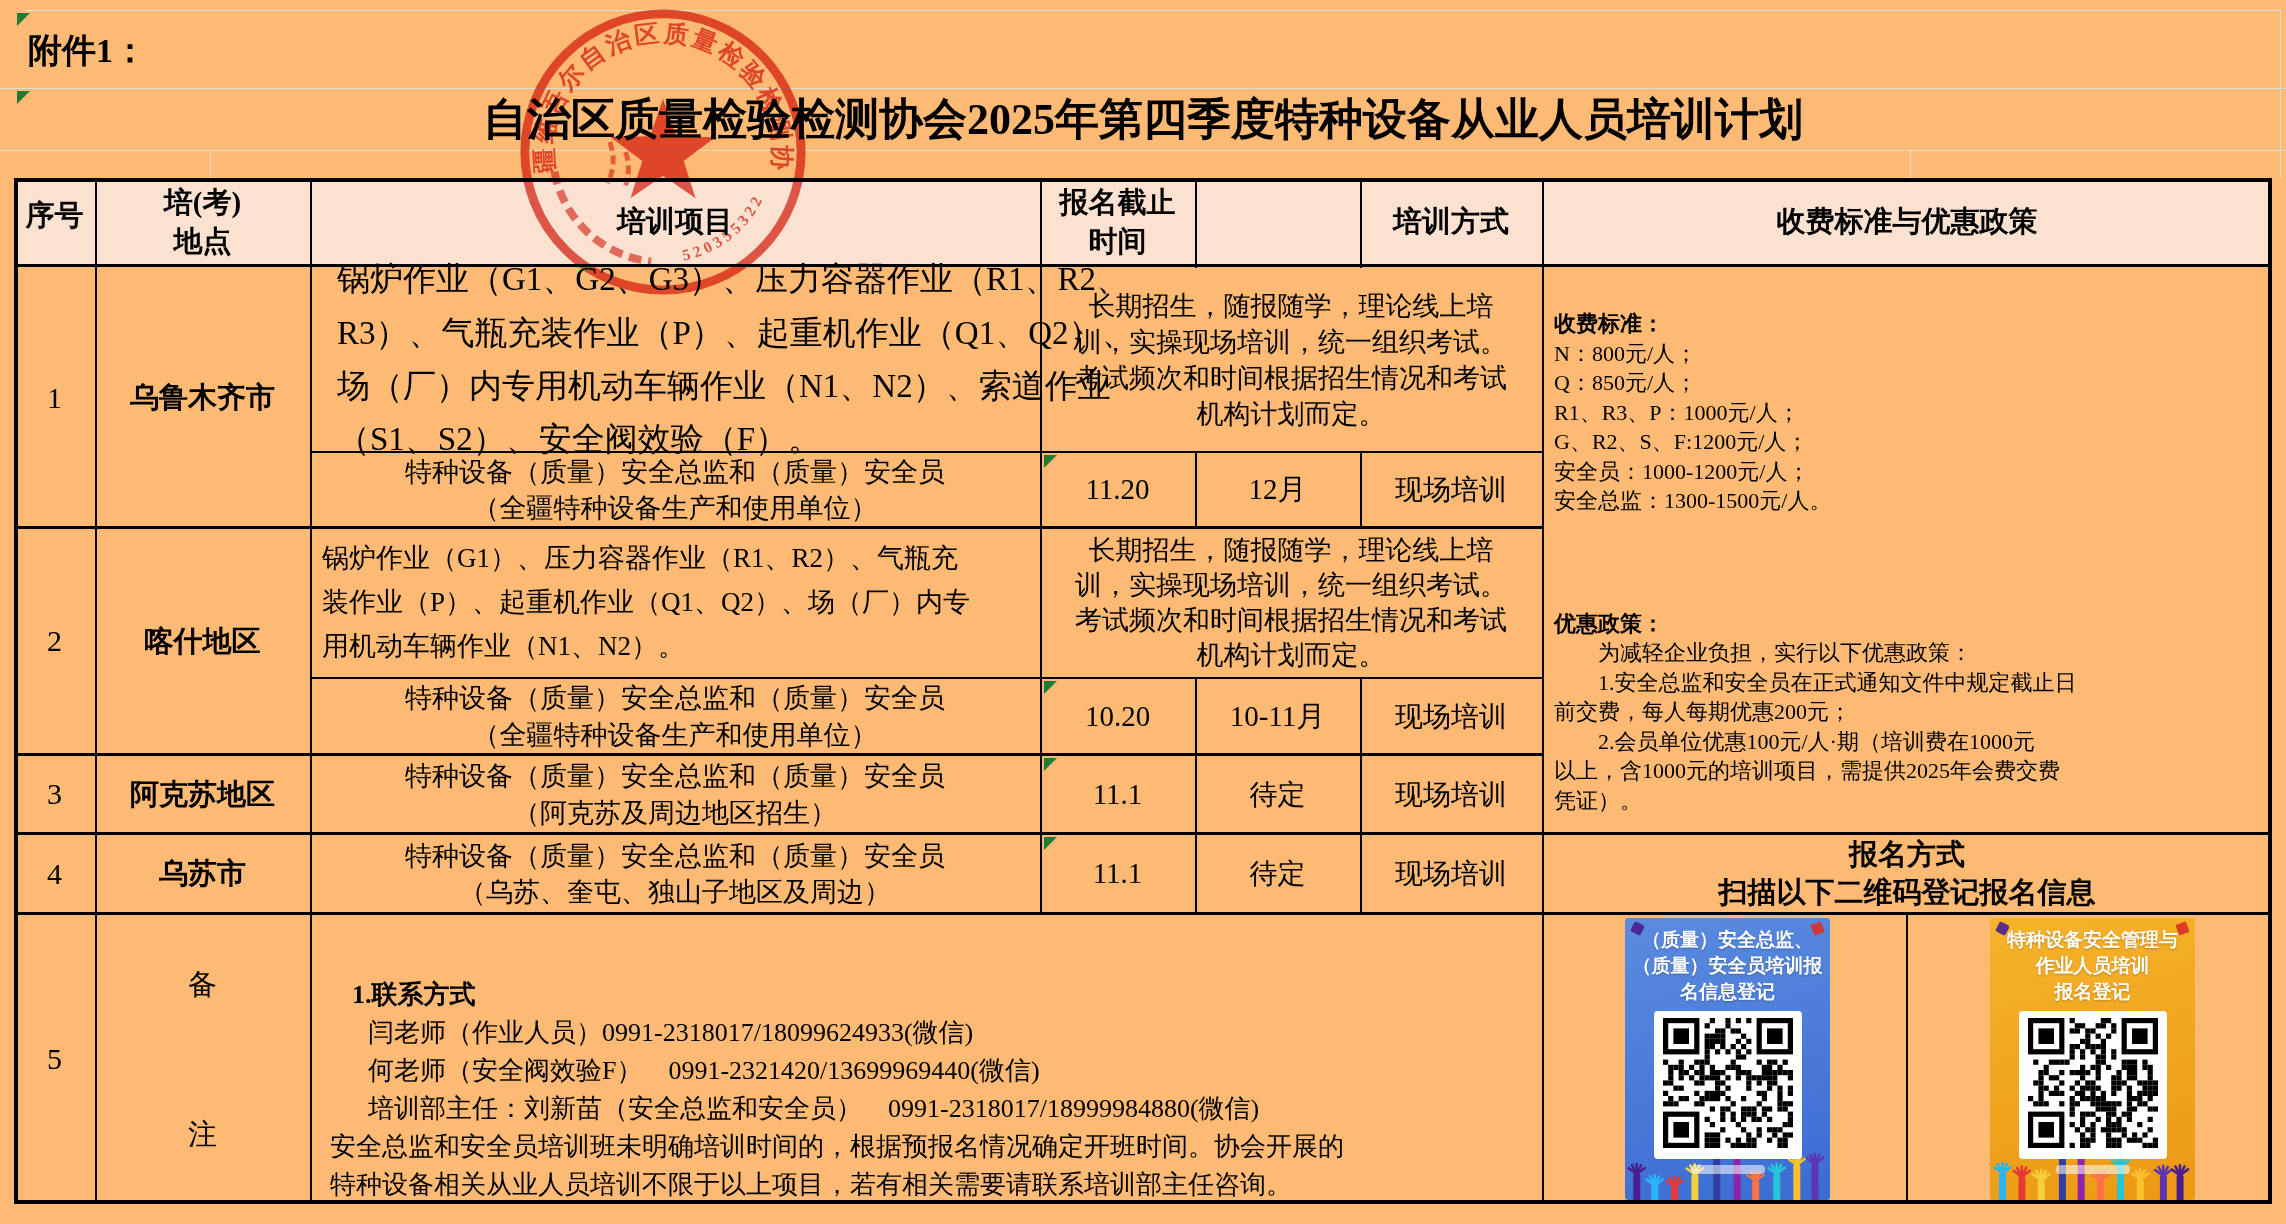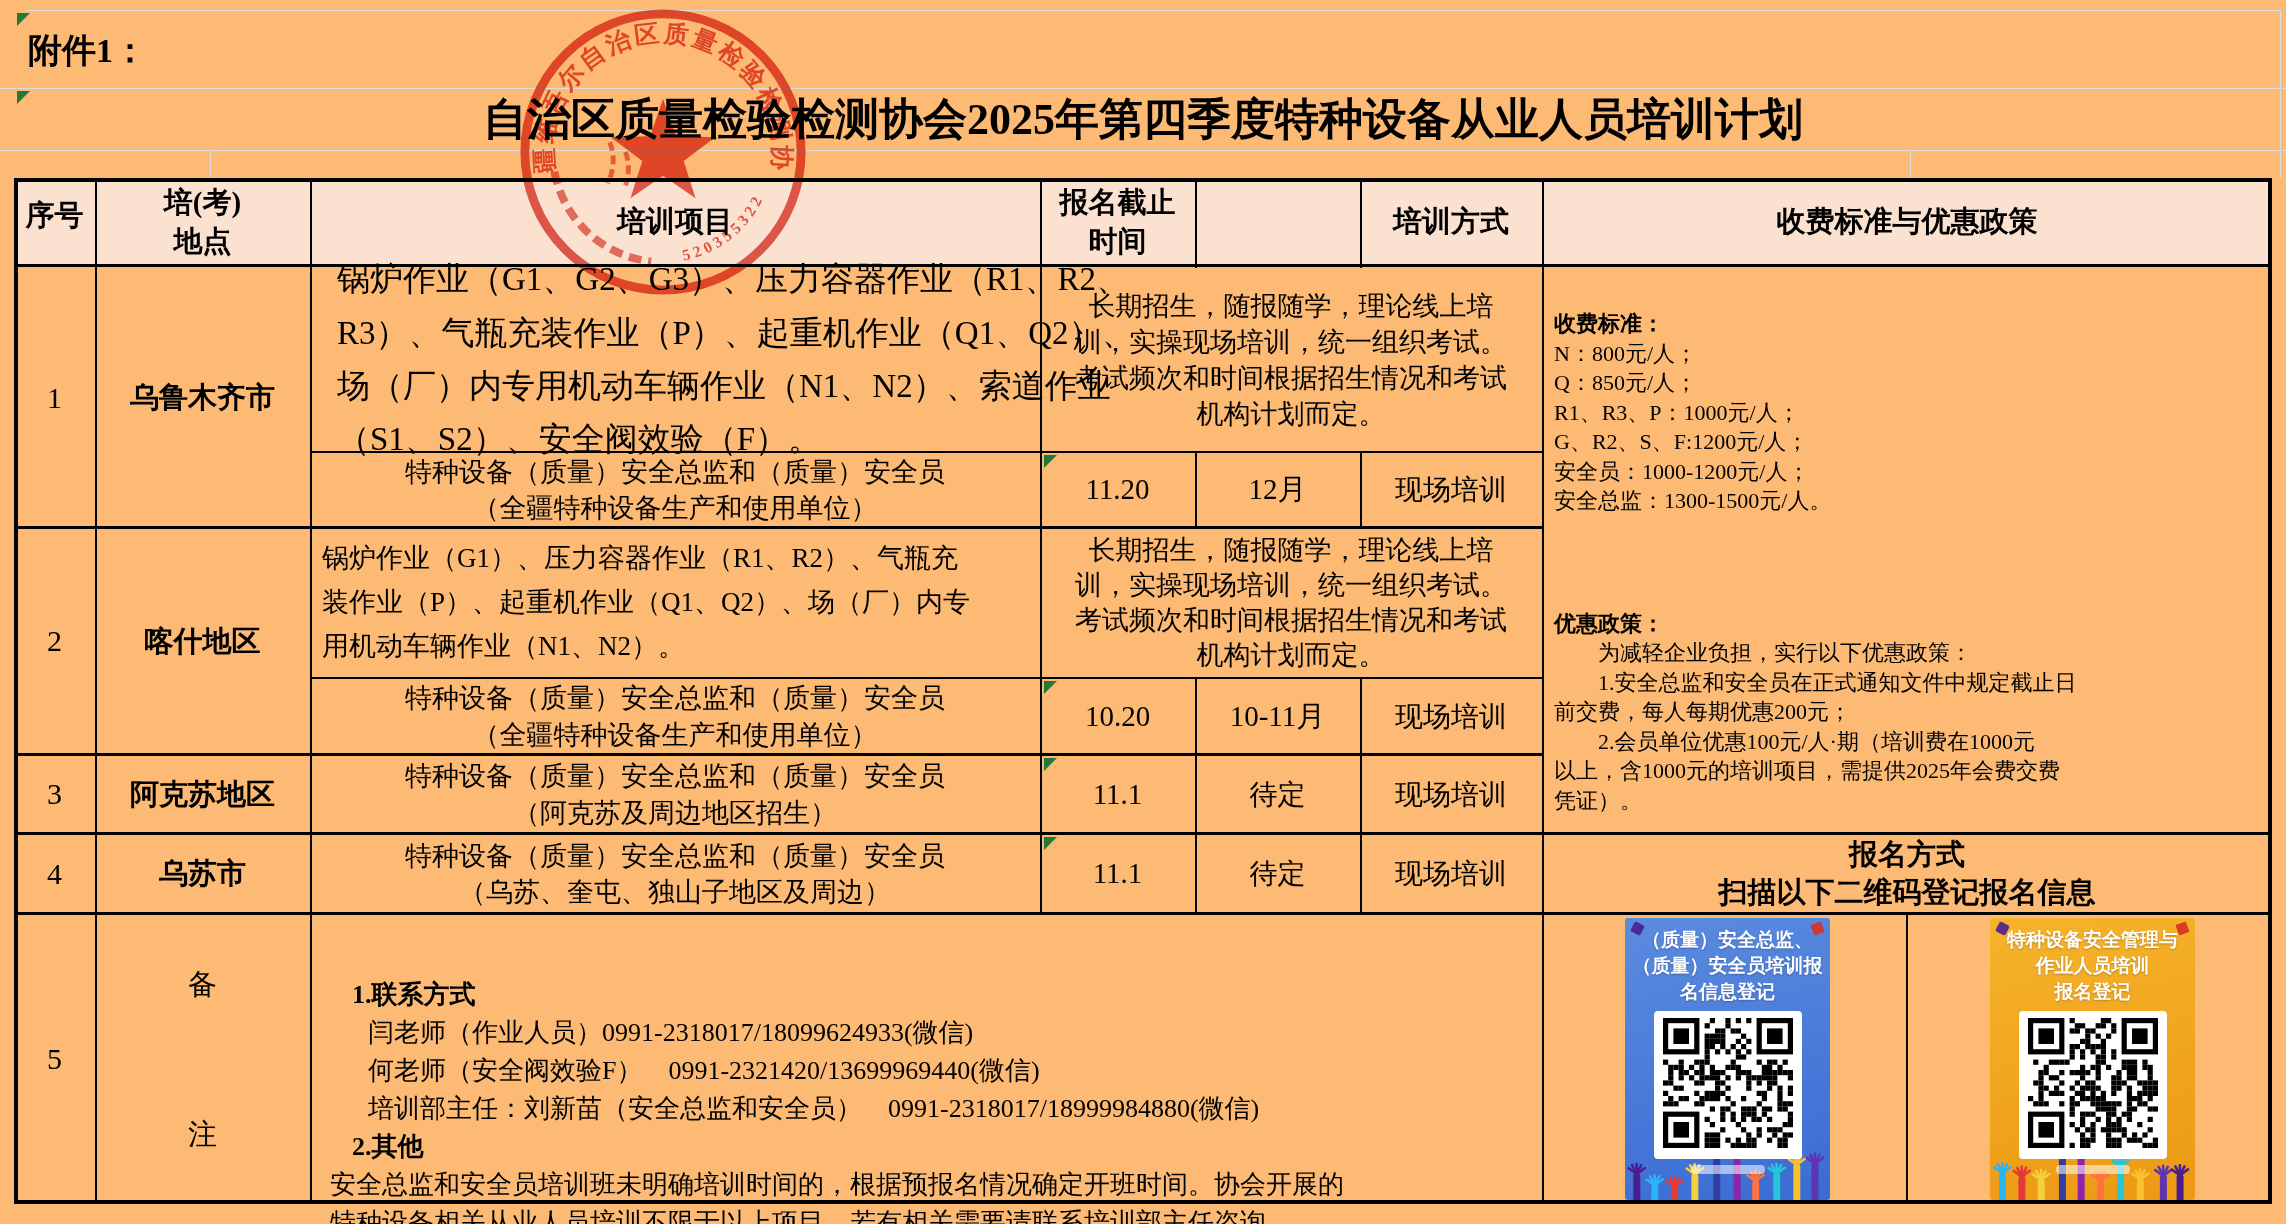--- a/index.html
+++ b/index.html
@@ -118,21 +118,20 @@
 
   <div class="c" style="left:14px;top:914px;width:81px;height:290px;font-size:30px;">5</div>
   <div class="c" style="left:95px;top:955px;width:215px;height:60px;font-size:29px;">备</div>
   <div class="c" style="left:95px;top:1105px;width:215px;height:60px;font-size:29px;">注</div>
 
   <div class="remark">
     <div class="b ind1">1.联系方式</div>
     <div class="ind2">闫老师（作业人员）0991-2318017/18099624933(微信)
 何老师（安全阀效验F）　0991-2321420/13699969440(微信)
 培训部主任：刘新苗（安全总监和安全员）　0991-2318017/18999984880(微信)</div>
-    <div class="b ind1">2.其他</div>
     <div class="body">安全总监和安全员培训班未明确培训时间的，根据预报名情况确定开班时间。协会开展的
 特种设备相关从业人员培训不限于以上项目，若有相关需要请联系培训部主任咨询。</div>
   </div>
 
   <div class="fees">
     <span class="b">收费标准：</span>
     <div>N：800元/人；
 Q：850元/人；
 R1、R3、P：1000元/人；
 G、R2、S、F:1200元/人；

